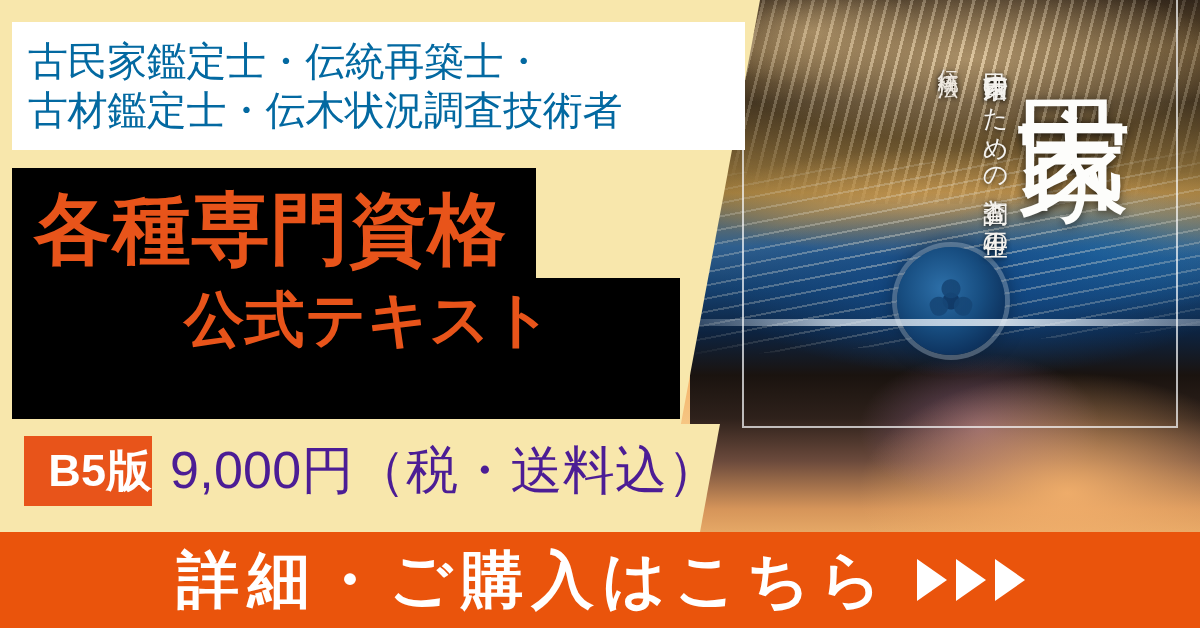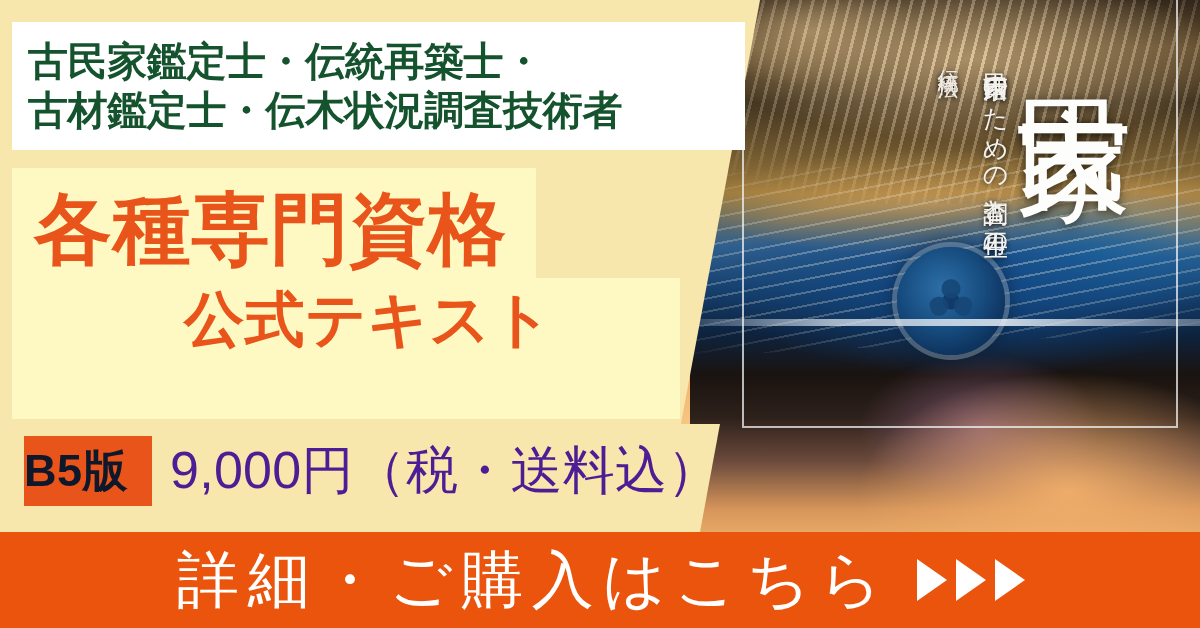--- a/index.html
+++ b/index.html
@@ -235,36 +235,36 @@
     top: 22px;
     width: 733px;
     height: 128px;
     background: #ffffff;
   }
   .quals-text {
     position: absolute;
     left: 16px;
     top: 50%;
     transform: translateY(-50%);
-    color: #14532d;
+    color: #0369a1;
     font-size: 40px;
-    font-weight: 700;
+    font-weight: 400;
     line-height: 1.22;
     letter-spacing: -0.01em;
     white-space: pre-line;
   }
 
   
   .card-head {
     position: absolute;
     left: 12px;
     top: 168px;
     width: 668px;
     height: 251px;
-    background: #fef9c3;
+    background: #000000;
     clip-path: polygon(0 0, 524px 0, 524px 110px, 668px 110px, 668px 251px, 0 251px);
   }
   .head-line1 {
     position: absolute;
     left: 22px;
     top: 22px;
     color: #e8541a;
     font-size: 78px;
     font-weight: 700;
     line-height: 1;
@@ -293,25 +293,25 @@
     background: #f8e7ac;
     clip-path: polygon(0 0, 720px 0, 700px 108px, 0 108px);
   }
   .price-badge {
     position: absolute;
     left: 24px;
     top: 12px;
     width: 128px;
     height: 70px;
     background: #e8541a;
-    color: #0f172a;
+    color: #ffffff;
     font-size: 45px;
     font-weight: 700;
     line-height: 70px;
-    text-align: left;
+    text-align: right;
     letter-spacing: 0.01em;
   }
   .price-text {
     position: absolute;
     left: 170px;
     top: 10px;
     height: 74px;
     display: flex;
     align-items: center;
     color: #4c1d95;
@@ -331,21 +331,21 @@
     background: #ea540c;
     display: flex;
     align-items: center;
     justify-content: center;
     gap: 26px;
     cursor: pointer;
   }
   .cta-label {
     color: #ffffff;
     font-size: 62px;
-    font-weight: 400;
+    font-weight: 700;
     letter-spacing: 0.14em;
     line-height: 1;
     white-space: nowrap;
     padding-left: 18px;
   }
   .cta-arrows {
     display: flex;
     align-items: center;
     gap: 9px;
     padding-right: 16px;

